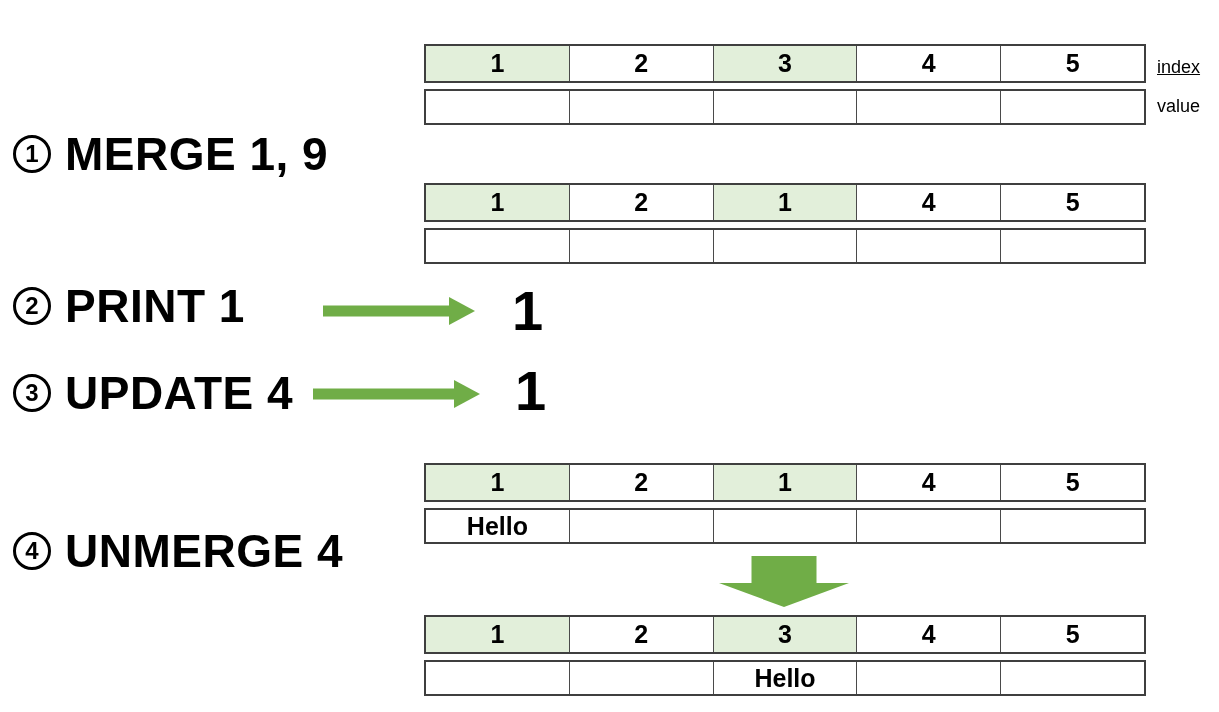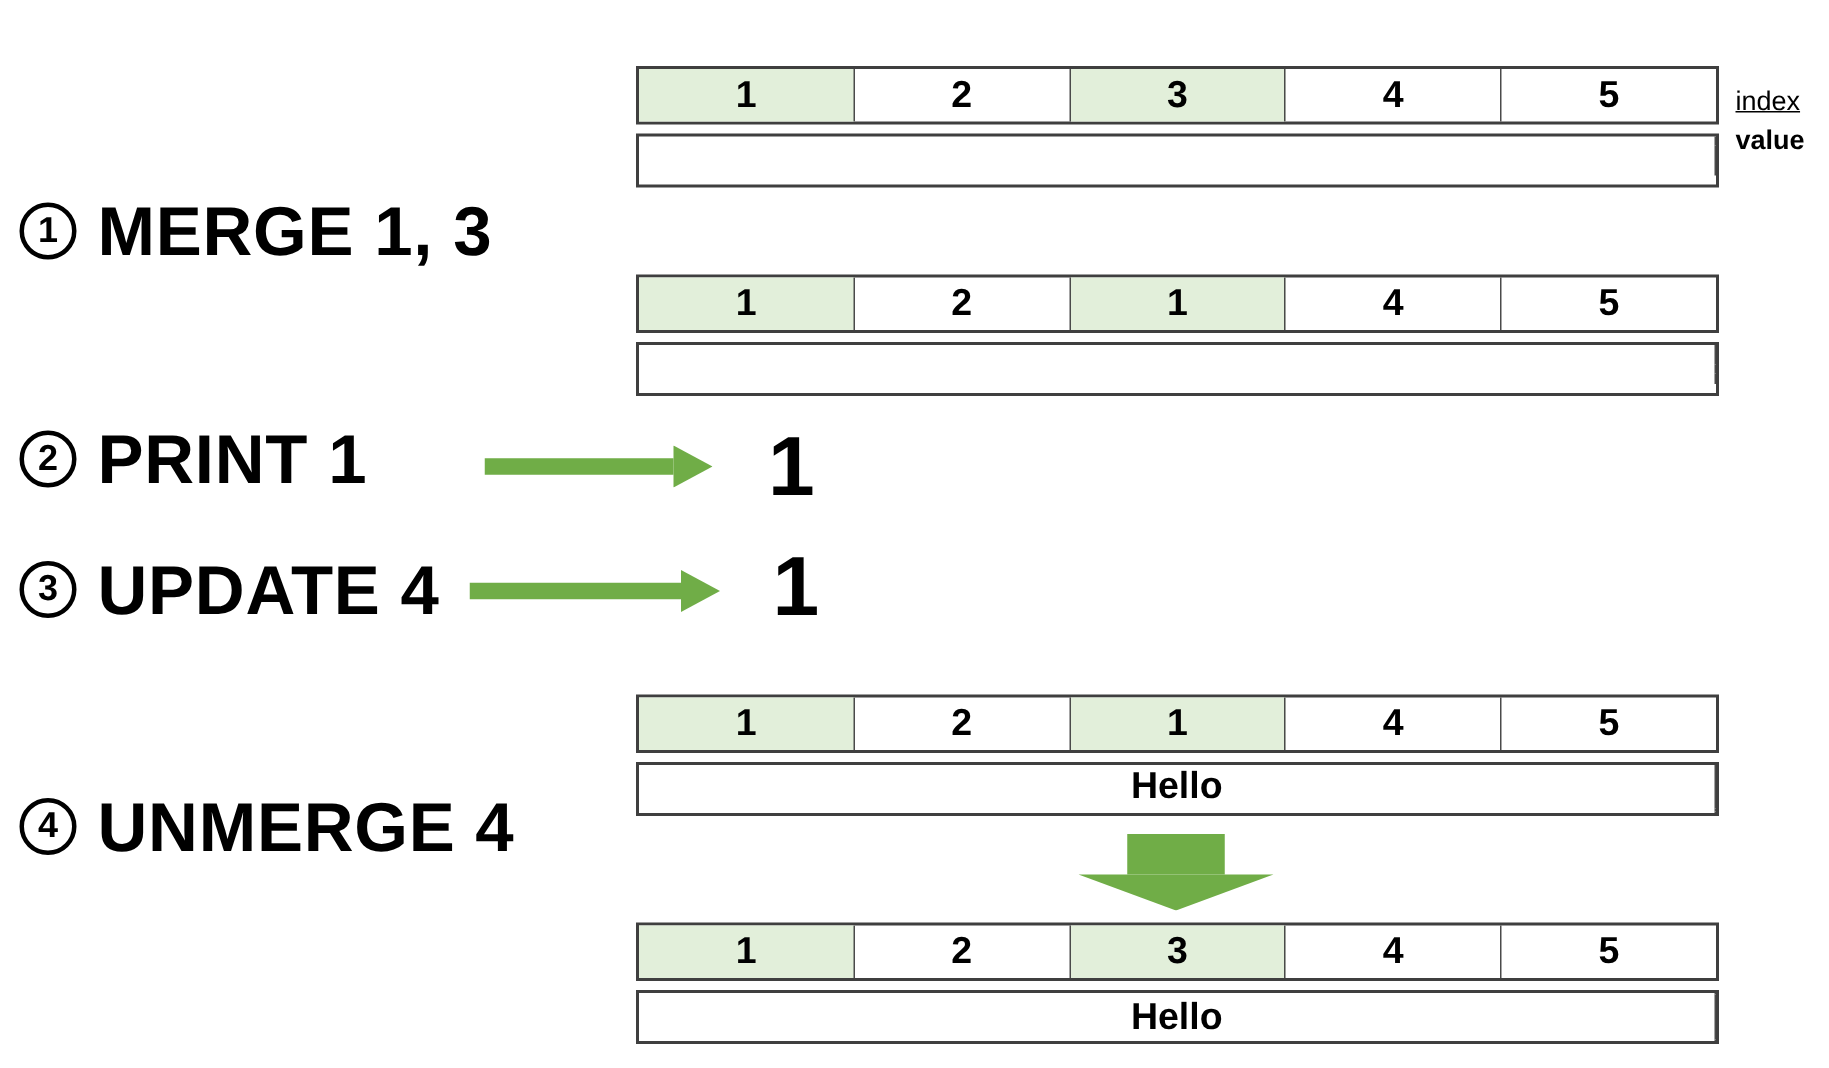--- a/index.html
+++ b/index.html
@@ -19,21 +19,21 @@
   
   .arr-table { position: absolute; left: 424px; width: 722px; }
   .arr-row {
     position: absolute;
     left: 0; width: 722px;
     display: flex;
     border: 2px solid var(--table-border, #3f3f3f);
     background: #fff;
   }
   .index-row { top: 0; height: 39px; }
-  .value-row { top: 45px; height: 36px; flex-direction: column; }
+  .value-row { top: 45px; height: 36px; }
   .cell {
     flex: 1 1 0;
     display: flex;
     align-items: center;
     justify-content: center;
     font-size: 25px;
     font-weight: bold;
     border-right: 1px solid var(--cell-divider, #4a4a4a);
   }
   .cell:last-child { border-right: none; }
@@ -43,21 +43,21 @@
   .row-label {
     position: absolute;
     left: 1157px;
     display: flex;
     align-items: center;
     font-size: 18px;
     font-weight: 400;
     color: #000;
   }
   #label-index { top: 48px; height: 39px; text-decoration: underline; }
-  #label-value { top: 75px; height: 36px; font-weight: bold; }
+  #label-value { top: 88px; height: 36px; }
 
   
   .step {
     position: absolute;
     left: 13px;
     height: 46px;
     display: flex;
     align-items: center;
     gap: 14px;
     white-space: nowrap;
@@ -119,21 +119,21 @@
       <div class="cell"></div>
       <div class="cell"></div>
       <div class="cell"></div>
     </div>
   </div>
   <div class="row-label" id="label-index">index</div>
   <div class="row-label" id="label-value">value</div>
 
   <div class="step" id="step-1">
     <div class="step-marker">1</div>
-    <div class="step-label">MERGE 1, 3</div>
+    <div class="step-label">MERGE 1, 9</div>
   </div>
 
   <div class="arr-table" style="top:183px; height:125px;">
     <div class="arr-row index-row">
       <div class="cell hl">1</div>
       <div class="cell">2</div>
       <div class="cell hl">1</div>
       <div class="cell">4</div>
       <div class="cell">5</div>
     </div>

